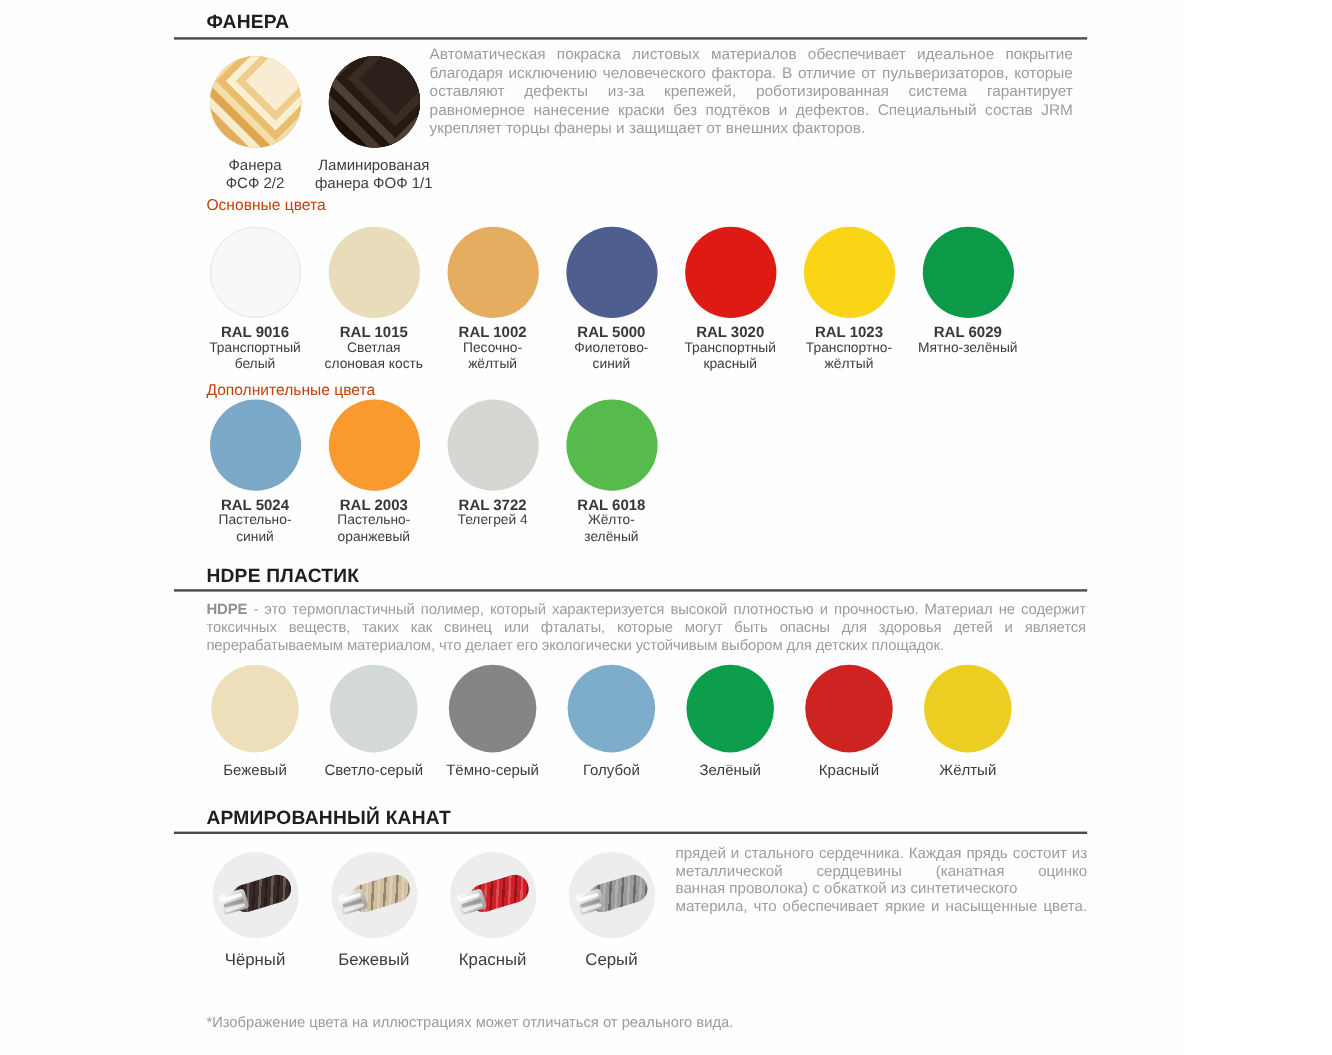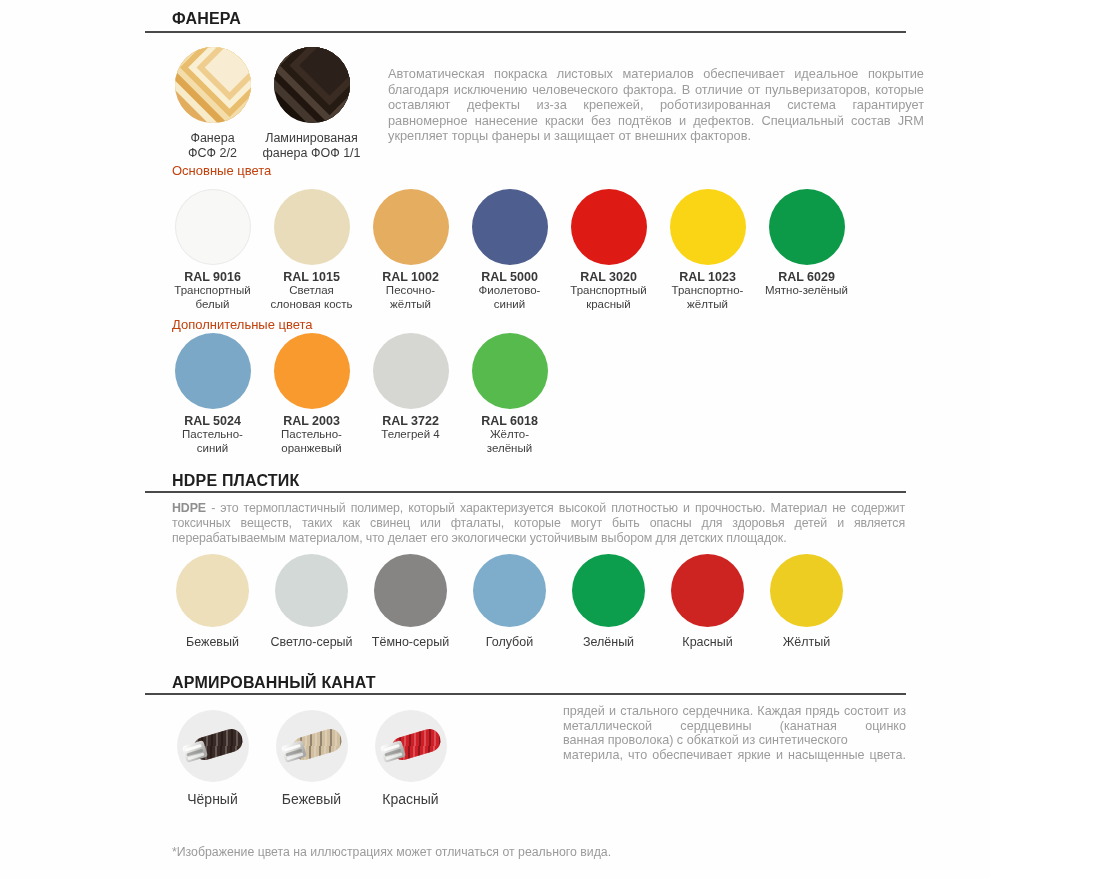--- a/index.html
+++ b/index.html
@@ -4,22 +4,22 @@
 <style>
   html,body{margin:0;padding:0;background:#ffffff;}
   .page{position:relative;width:990px;height:879px;background:#fefefe;
         font-family:"Liberation Sans",sans-serif;overflow:hidden;}
 
   .sec-title{position:absolute;left:172px;font-size:16px;font-weight:700;
              color:#1e1e1e;letter-spacing:.2px;white-space:nowrap;}
   .sec-rule{position:absolute;left:145px;width:761px;height:2px;background:#4a4a4a;}
 
   .desc{color:#9c9c9c;text-align:justify;}
-  #plywood-desc{position:absolute;left:388px;top:37px;width:536px;
-                font-size:12.8px;line-height:15.5px;margin-top:29px;}
+  #plywood-desc{position:absolute;left:358px;top:37px;width:536px;
+                font-size:12.8px;line-height:15.5px;}
   #hdpe-desc{position:absolute;left:172px;top:501px;width:733px;
              font-size:12.4px;line-height:15.2px;letter-spacing:-.1px;}
   #hdpe-desc b{color:#8f8f8f;font-weight:700;}
   #rope-desc{position:absolute;left:563px;top:704px;width:343px;
              font-size:12.6px;line-height:14.6px;}
   #rope-desc .ln{text-align:justify;text-align-last:justify;}
   #rope-desc .ln:nth-child(3), #rope-desc .ln:nth-child(5){text-align-last:left;}
 
   .group-title{position:absolute;left:172px;font-size:13px;color:#c2410c;
                font-weight:500;white-space:nowrap;}
@@ -252,20 +252,29 @@
     </div>
     <div class="cell">
       <div class="rope-circle">
         <div class="rope-body" style="background: rgb(208, 31, 38);">
             <div class="rope-strands"></div>
           </div>
         <div class="rope-steel"></div>
       </div>
       <div class="rope-name">Красный</div>
     </div>
+    <div class="cell">
+      <div class="rope-circle">
+        <div class="rope-body" style="background: rgb(154, 154, 152);">
+            <div class="rope-strands"></div>
+          </div>
+        <div class="rope-steel"></div>
+      </div>
+      <div class="rope-name">Серый</div>
+    </div>
   </div>
 
   <div class="desc" id="rope-desc">
     <div class="ln">прядей и стального сердечника. Каждая прядь состоит из</div>
     <div class="ln">металлической сердцевины (канатная оцинко</div>
     <div class="ln">ванная проволока) с обкаткой из синтетического</div>
     <div class="ln">материла, что обеспечивает яркие и насыщенные цвета.</div>
   </div>
 
   <div class="footnote">*Изображение цвета на иллюстрациях может отличаться от реального вида.</div>

